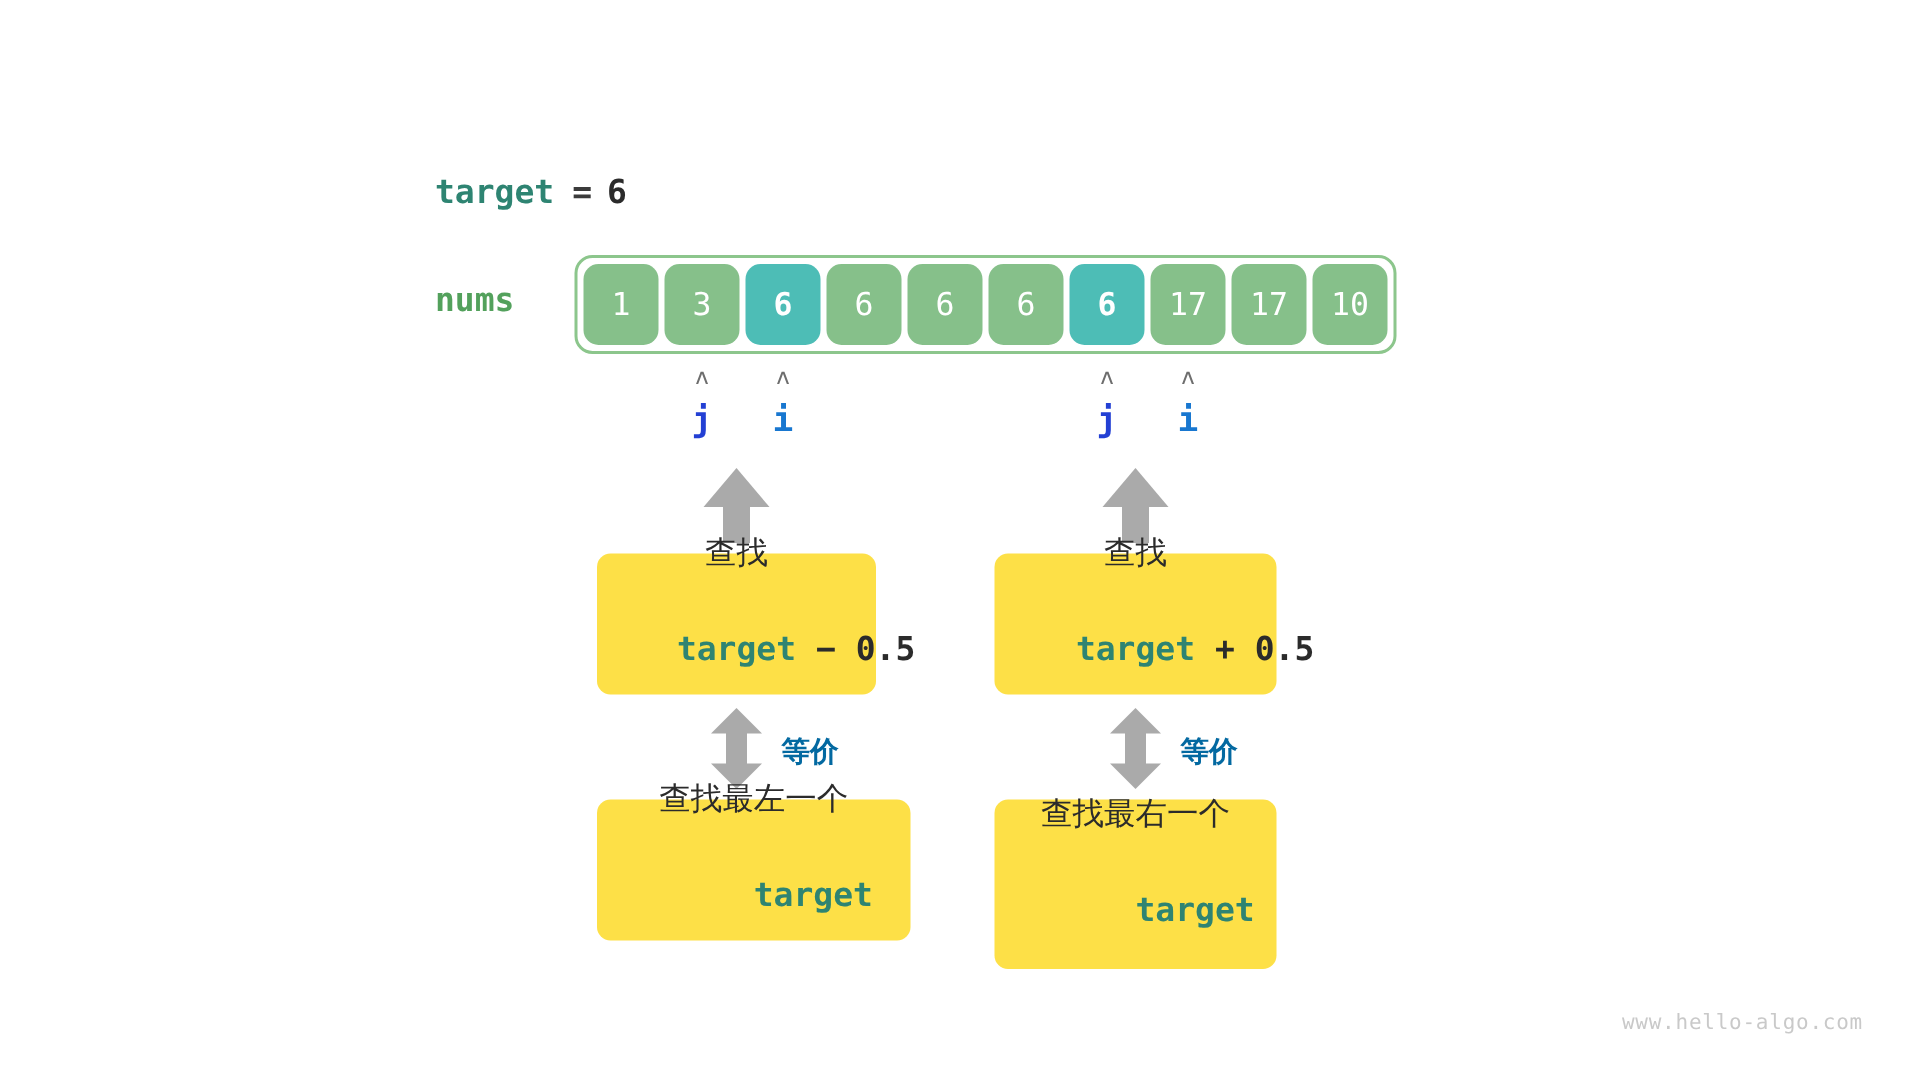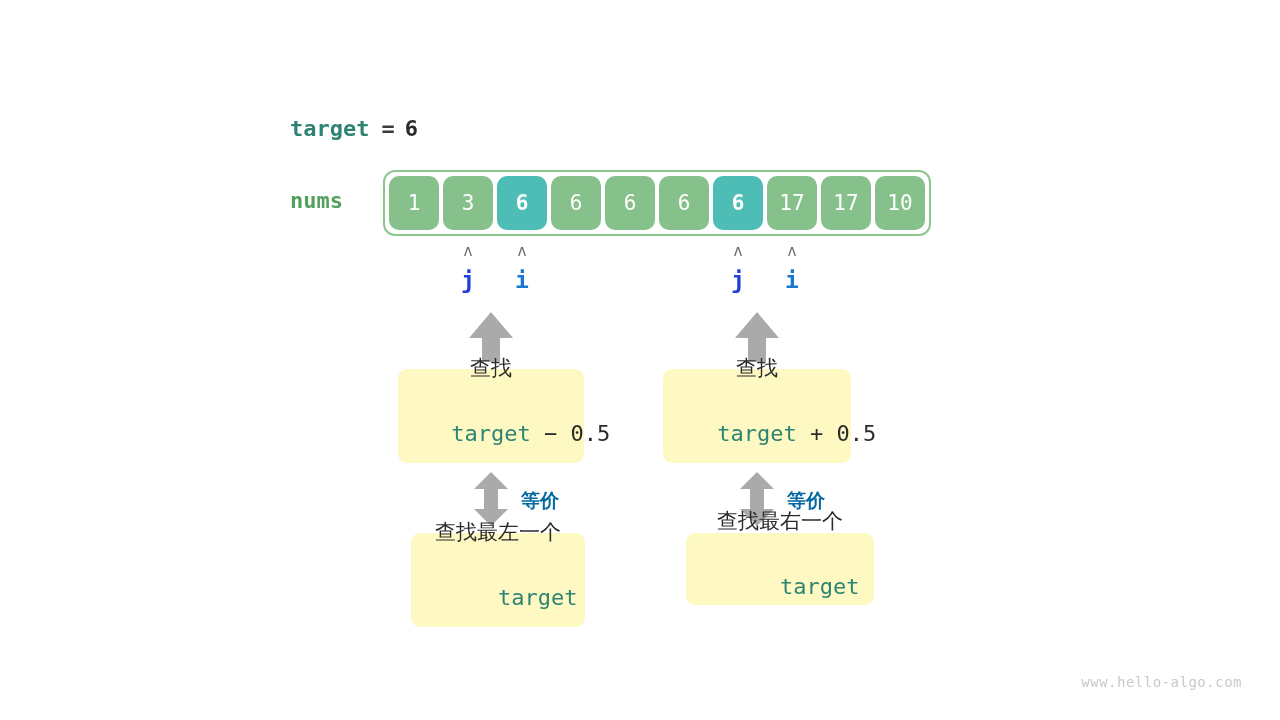--- a/index.html
+++ b/index.html
@@ -161,38 +161,38 @@
     position: absolute;
     font-family: "DejaVu Sans", sans-serif;
     font-size: 19px;
     font-weight: bold;
     color: #0369a1;
   }
 
   
   .gbox {
     position: absolute;
-    background: #fef9c3;
+    background: #fde047;
     border-radius: 9px;
     display: flex;
     flex-direction: column;
     align-items: center;
     justify-content: center;
     box-sizing: border-box;
   }
   .gbox .line1 {
     font-family: "DejaVu Sans", sans-serif;
     font-size: 21px;
     color: #2B2B2B;
     line-height: 30px;
   }
   .gbox .line2 {
     font-family: "DejaVu Sans Mono", monospace;
     font-size: 22px;
-    font-weight: normal;
+    font-weight: bold;
     line-height: 30px;
     margin-top: 6px;
     white-space: pre;
   }
   .gbox .line2 .kw { color: #2E8472; }
   .gbox .line2 .op { color: #2B2B2B; }
 
   
   #watermark {
     position: absolute;
@@ -262,21 +262,21 @@
     </div>
   </div>
 
   <div class="dbl-arrow" style="left:474px; top:472px;">
     <div class="head-up"></div>
     <div class="shaft"></div>
     <div class="head-dn"></div>
   </div>
   <div class="equiv-label" style="left:521px; top:488px;">等价</div>
 
-  <div class="gbox" style="left:398px; top:533px; width:174px; height:94px;margin-left:13px;">
+  <div class="gbox" style="left:398px; top:533px; width:209px; height:94px;">
     <div class="line1">查找最左一个</div>
     <div class="line2">
       <span class="kw">target</span>
     </div>
   </div>
 
   <div class="up-arrow" style="left:735px; top:312px;">
     <div class="head"></div>
     <div class="shaft"></div>
   </div>
@@ -288,21 +288,21 @@
     </div>
   </div>
 
   <div class="dbl-arrow" style="left:740px; top:472px;">
     <div class="head-up"></div>
     <div class="shaft"></div>
     <div class="head-dn"></div>
   </div>
   <div class="equiv-label" style="left:787px; top:488px;">等价</div>
 
-  <div class="gbox" style="left:686px; top:533px; width:188px; height:72px;">
+  <div class="gbox" style="left:663px; top:533px; width:188px; height:113px;">
     <div class="line1">查找最右一个</div>
     <div class="line2">
       <span class="kw">target</span>
     </div>
   </div>
 
   <div id="watermark">www.hello-algo.com</div>
 
 </div>
 

